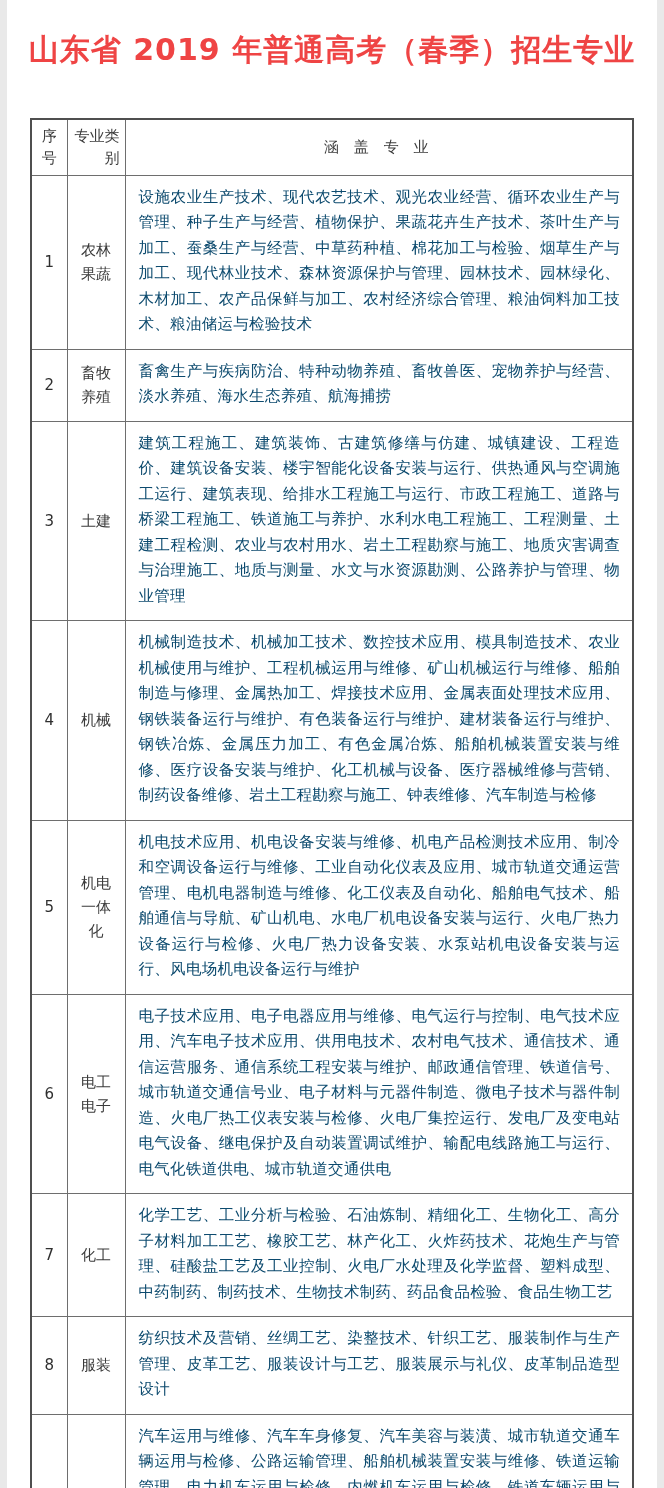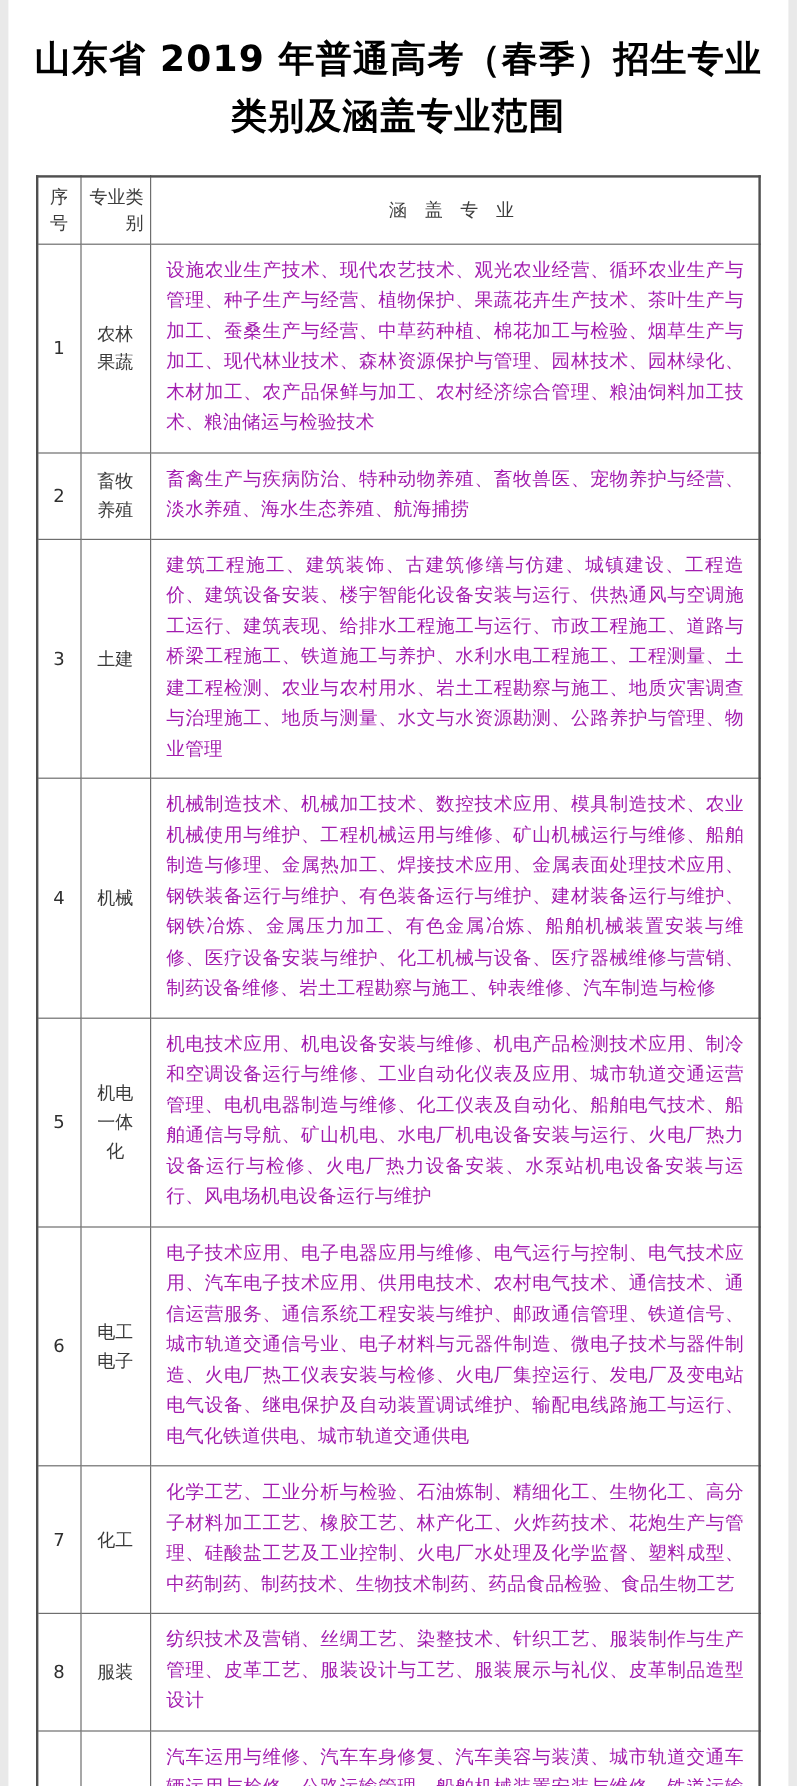--- a/index.html
+++ b/index.html
@@ -10,26 +10,26 @@
   }
   .page {
     width: 650px;
     margin: 0 auto;
     background: #ffffff;
     padding: 12px 0 22px;
     min-height: 1450px;
     box-sizing: border-box;
   }
   .title {
-    margin: 14px 18px 24px;
+    margin: 14px 18px 44px;
     text-align: center;
     font-size: 30px;
     line-height: 1.6;
     font-weight: 700;
-    color: #000000;
+    color: #ef4444;
     letter-spacing: 1px;
   }
   table.majors {
     width: 604px;
     margin: 0 auto;
     border-collapse: collapse;
     table-layout: fixed;
     border: 2px solid #4f4f4f;
   }
   table.majors th,
@@ -60,37 +60,36 @@
   td.c2 {
     text-align: center;
     font-size: 15px;
     color: #3a3a3a;
     line-height: 24px;
     padding: 5px 7px;
     word-break: break-all;
   }
   td.c3 {
     font-size: 15.5px;
-    color: #a21caf;
+    color: #0c4a6e;
     line-height: 25.5px;
     text-align: justify;
     padding: 9px 12px 11px 13px;
     letter-spacing: 0.3px;
     word-break: break-all;
   }
   tbody tr:last-child td { height: 70px; }
 </style>
 </head>
 <body>
 
 <div class="page">
 
   <h1 class="title">
     <span>山东省 2019 年普通高考（春季）招生专业</span><br>
-    <span>类别及涵盖专业范围</span>
   </h1>
 
   <table class="majors">
     <thead>
       <tr>
         <th class="c1">序号</th>
         <th class="c2">专业类别</th>
         <th class="c3">涵 盖 专 业</th>
       </tr>
     </thead>

